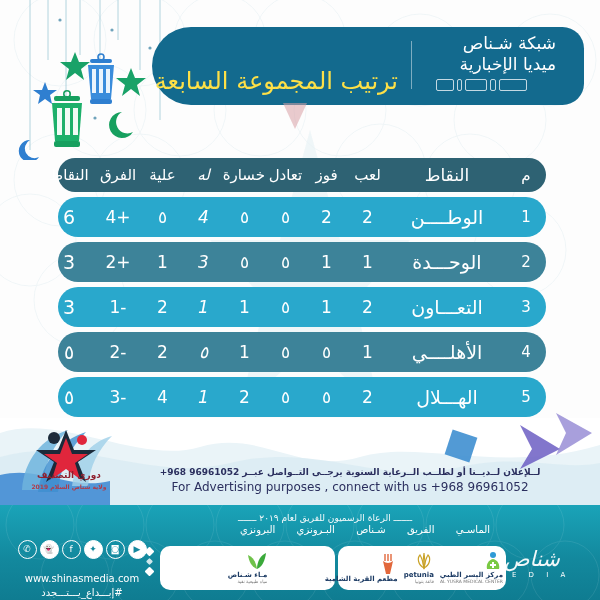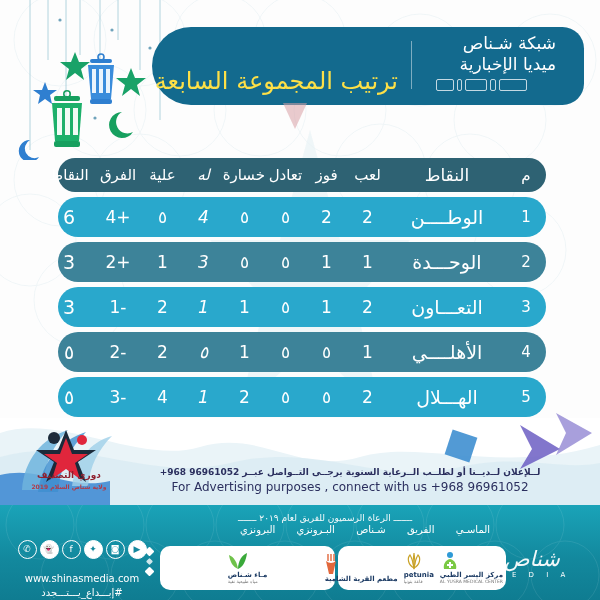--- a/index.html
+++ b/index.html
@@ -96,21 +96,21 @@
   }
   .tiers{position:absolute;left:240px;top:524px;width:250px;display:flex;justify-content:space-between;
     color:#ffffff;font-size:10px;direction:rtl;}
 
   .sponsor-pill{
     position:absolute;top:546px;height:44px;background:#ffffff;border-radius:10px;
     display:flex;align-items:center;justify-content:space-around;
   }
   #pill-left{left:160px;width:175px;}
   #pill-right{left:338px;width:168px;}
-  .sp-item{display:flex;flex-direction:column;align-items:flex-end;justify-content:center;padding:0 3px;}
+  .sp-item{display:flex;flex-direction:column;align-items:flex-start;justify-content:center;padding:0 3px;}
   .sp-name{font-size:7px;line-height:8px;color:#1b3a63;font-weight:bold;white-space:nowrap;text-align:center;}
   .sp-sub{font-size:4.5px;line-height:6px;color:#777;white-space:nowrap;}
 
   .social-wrap{position:absolute;left:12px;top:540px;width:140px;text-align:center;}
   .social-icons{display:flex;justify-content:center;gap:3px;direction:ltr;}
   .si{width:17px;height:17px;border-radius:50%;border:1.4px solid #ffffff;display:flex;align-items:center;justify-content:center;color:#fff;font-size:9px;line-height:1;}
   .si.solid{background:#ffffff;color:#14879d;border-color:#ffffff;font-weight:bold;}
   .site{color:#ffffff;font-size:10px;line-height:14px;margin-top:13px;direction:ltr;}
   .hashtag{color:#ffffff;font-size:10px;line-height:13px;}
 

